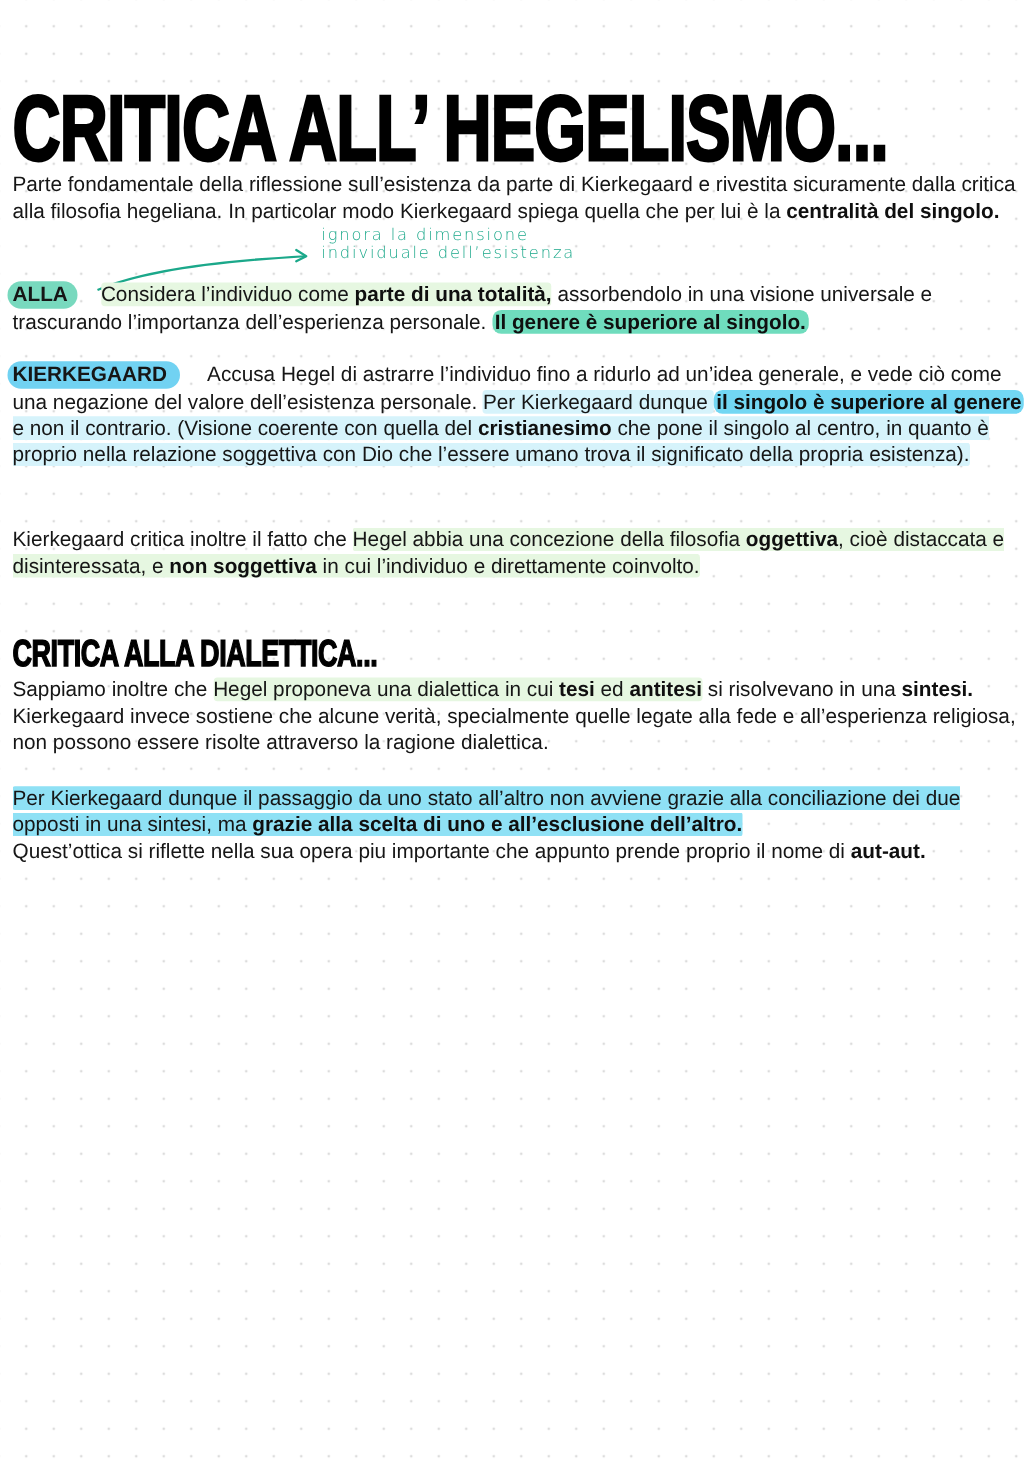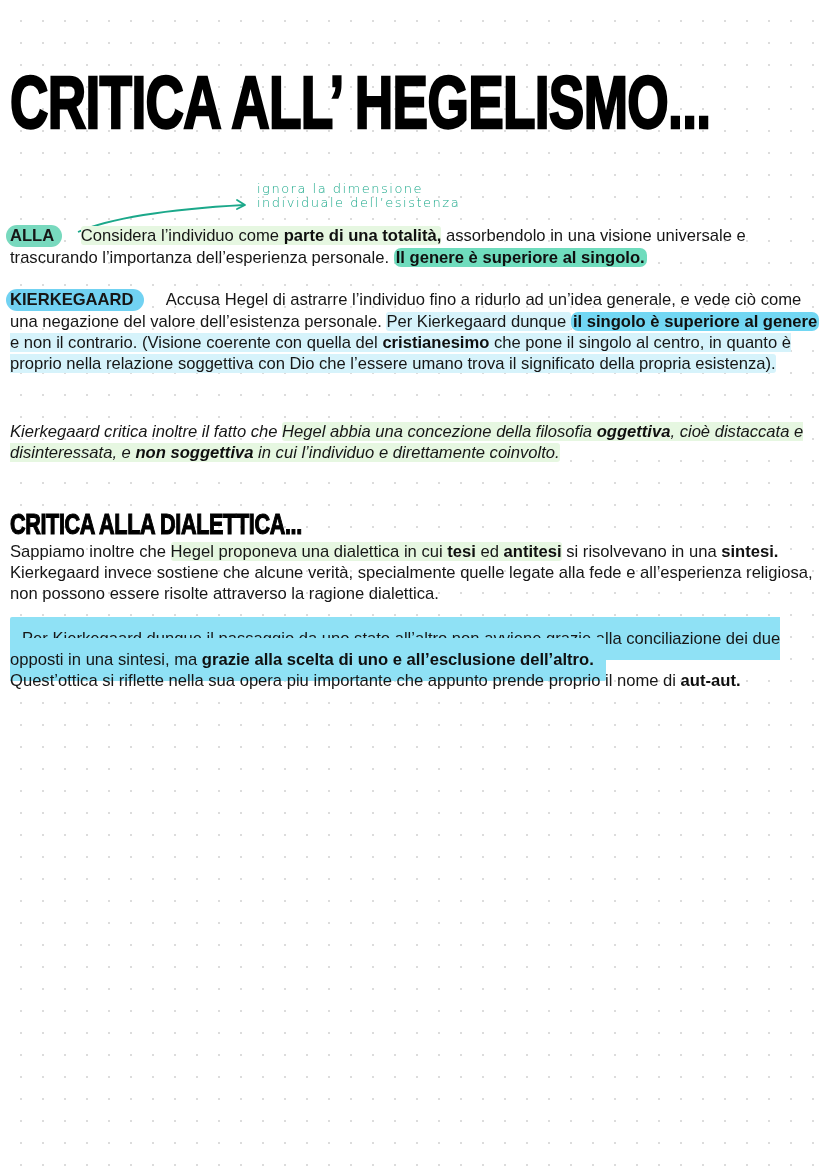--- a/index.html
+++ b/index.html
@@ -59,20 +59,23 @@
   }
   .arrow { position: absolute; left: 0; top: 0; width: 828px; height: 300px; pointer-events: none; }
 </style>
 </head>
 <body>
 
 <div class="page">
 
   <div class="title">CRITICA ALL’ HEGELISMO...</div>
 
+  <div class="para" style="top:137px;">
+    <span>Parte fondamentale della riflessione sull’esistenza da parte di Kierkegaard e rivestita sicuramente dalla critica alla filosofia hegeliana. In particolar modo Kierkegaard spiega quella che per lui è la </span><b>centralità del singolo.</b>
+  </div>
 
   <svg class="arrow" viewBox="0 0 828 300">
     <path d="M78 232 C 120 214, 190 208, 244 205" stroke="#1ba88a" stroke-width="1.8" fill="none"></path>
     <path d="M237 200 L 245 205 L 237 209" stroke="#1ba88a" stroke-width="1.8" fill="none" stroke-linecap="round" stroke-linejoin="round"></path>
   </svg>
 
   <div class="handwriting">
     <div>ignora la dimensione</div>
     <div>individuale dell’esistenza</div>
   </div>
@@ -80,28 +83,28 @@
   <div class="para" style="top:225px;">
     <span class="tag tag-hegel">ALLA</span>&nbsp;&nbsp;&nbsp;
     <span class="hl-green-light"><span>Considera l’individuo come </span><b>parte di una totalità,</b></span><span> assorbendolo in una visione universale e trascurando l’importanza dell’esperienza personale. </span><b class="hl-teal">Il genere è superiore al singolo.</b>
   </div>
 
   <div class="para" style="top:289px;">
     <span class="tag tag-kierk">KIERKEGAARD</span>&nbsp;&nbsp;&nbsp;&nbsp;
     <span>Accusa Hegel di astrarre l’individuo fino a ridurlo ad un’idea generale, e vede ciò come una negazione del valore dell’esistenza personale. </span><span class="hl-blue-light">Per Kierkegaard dunque </span><b class="hl-blue">il singolo è superiore al genere</b><span class="hl-blue-light"><span> e non il contrario. (Visione coerente con quella del </span><b>cristianesimo</b><span> che pone il singolo al centro, in quanto è proprio nella relazione soggettiva con Dio che l’essere umano trova il significato della propria esistenza).</span></span>
   </div>
 
-  <div class="para" style="top:421px;font-style:italic;">
+  <div class="para" style="top:421px;">
     <span>Kierkegaard critica inoltre il fatto che </span><span class="hl-green-light"><span>Hegel abbia una concezione della filosofia </span><b>oggettiva</b><span>, cioè distaccata e disinteressata, e </span><b>non soggettiva</b><span> in cui l’individuo e direttamente coinvolto.</span></span>
   </div>
 
   <div class="subtitle">CRITICA ALLA DIALETTICA...</div>
 
   <div class="para" style="top:541px;">
     <span>Sappiamo inoltre che </span><span class="hl-green-light"><span>Hegel proponeva una dialettica in cui </span><b>tesi</b><span> ed </span><b>antitesi</b></span><span> si risolvevano in una </span><b>sintesi.</b><span> Kierkegaard invece sostiene che alcune verità, specialmente quelle legate alla fede e all’esperienza religiosa, non possono essere risolte attraverso la ragione dialettica.</span>
   </div>
 
   <div class="para" style="top:628px;">
-    <span class="hl-blue" style="border-radius:2px;padding:12px;background:#8fe1f5;"><span>Per Kierkegaard dunque il passaggio da uno stato all’altro non avviene grazie alla conciliazione dei due opposti in una sintesi, ma </span><b>grazie alla scelta di uno e all’esclusione dell’altro.</b></span><br>
+    <span class="hl-blue" style="border-radius:2px;padding:0;background:#8fe1f5;"><span>Per Kierkegaard dunque il passaggio da uno stato all’altro non avviene grazie alla conciliazione dei due opposti in una sintesi, ma </span><b>grazie alla scelta di uno e all’esclusione dell’altro.</b></span><br>
     <span>Quest’ottica si riflette nella sua opera piu importante che appunto prende proprio il nome di </span><b>aut-aut.</b>
   </div>
 
 </div>
 
 </body></html>

